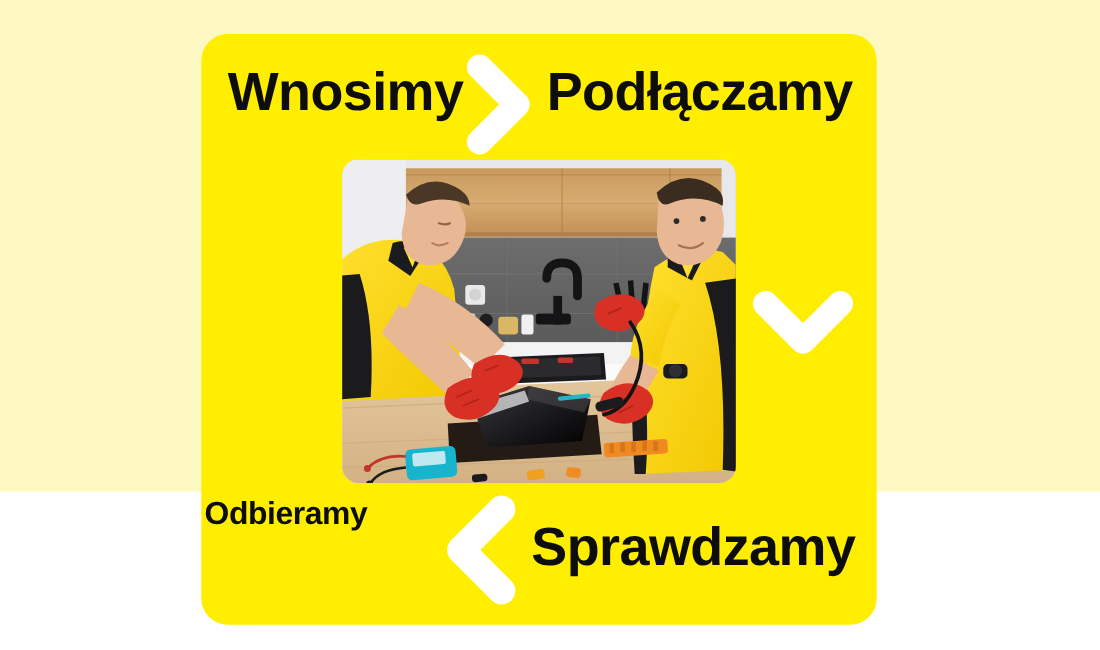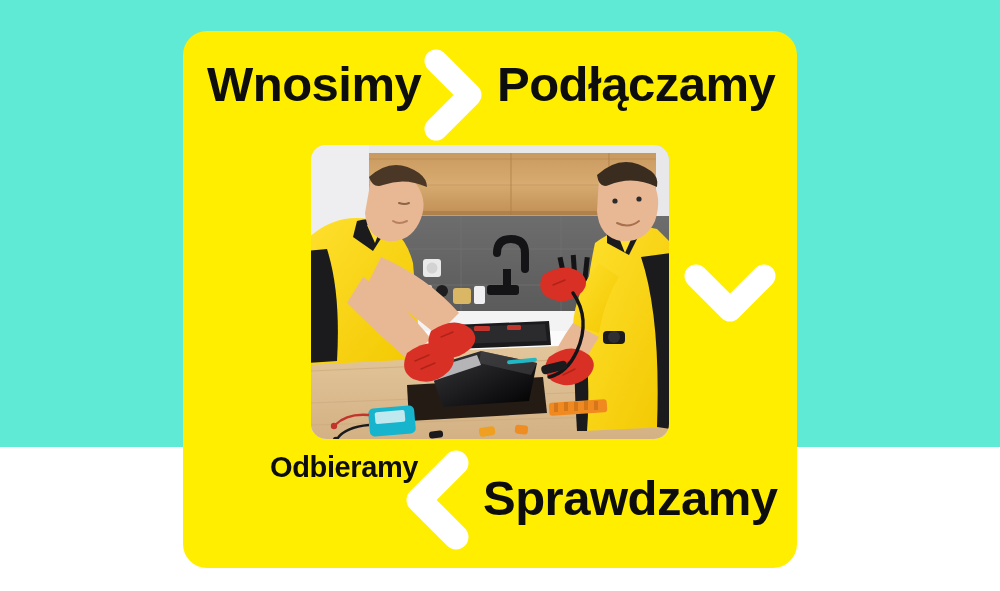--- a/index.html
+++ b/index.html
@@ -11,21 +11,21 @@
     width: 1000px;
     height: 591px;
     overflow: hidden;
     font-family: "Liberation Sans", sans-serif;
   }
 
   #stage {
     position: relative;
     width: 1000px;
     height: 447px;
-    background: #5eead4;
+    background: #fef9c3;
   }
 
   
   #promo-card {
     position: absolute;
     left: 183px;
     top: 31px;
     width: 614px;
     height: 537px;
     background: #ffee00;
@@ -58,21 +58,21 @@
     top: 474px;
     font-size: 49px;
   }
 
   
   #pickup-block {
     position: absolute;
     left: 186px;
     top: 451px;
     width: 232px;
-    text-align: right;
+    text-align: left;
   }
   #pickup-block .pl {
     color: #0d0d0d;
     font-weight: bold;
     font-size: 29px;
     line-height: 1.14;
     letter-spacing: -0.4px;
     white-space: nowrap;
     font-family: "Liberation Sans", sans-serif;
   }

